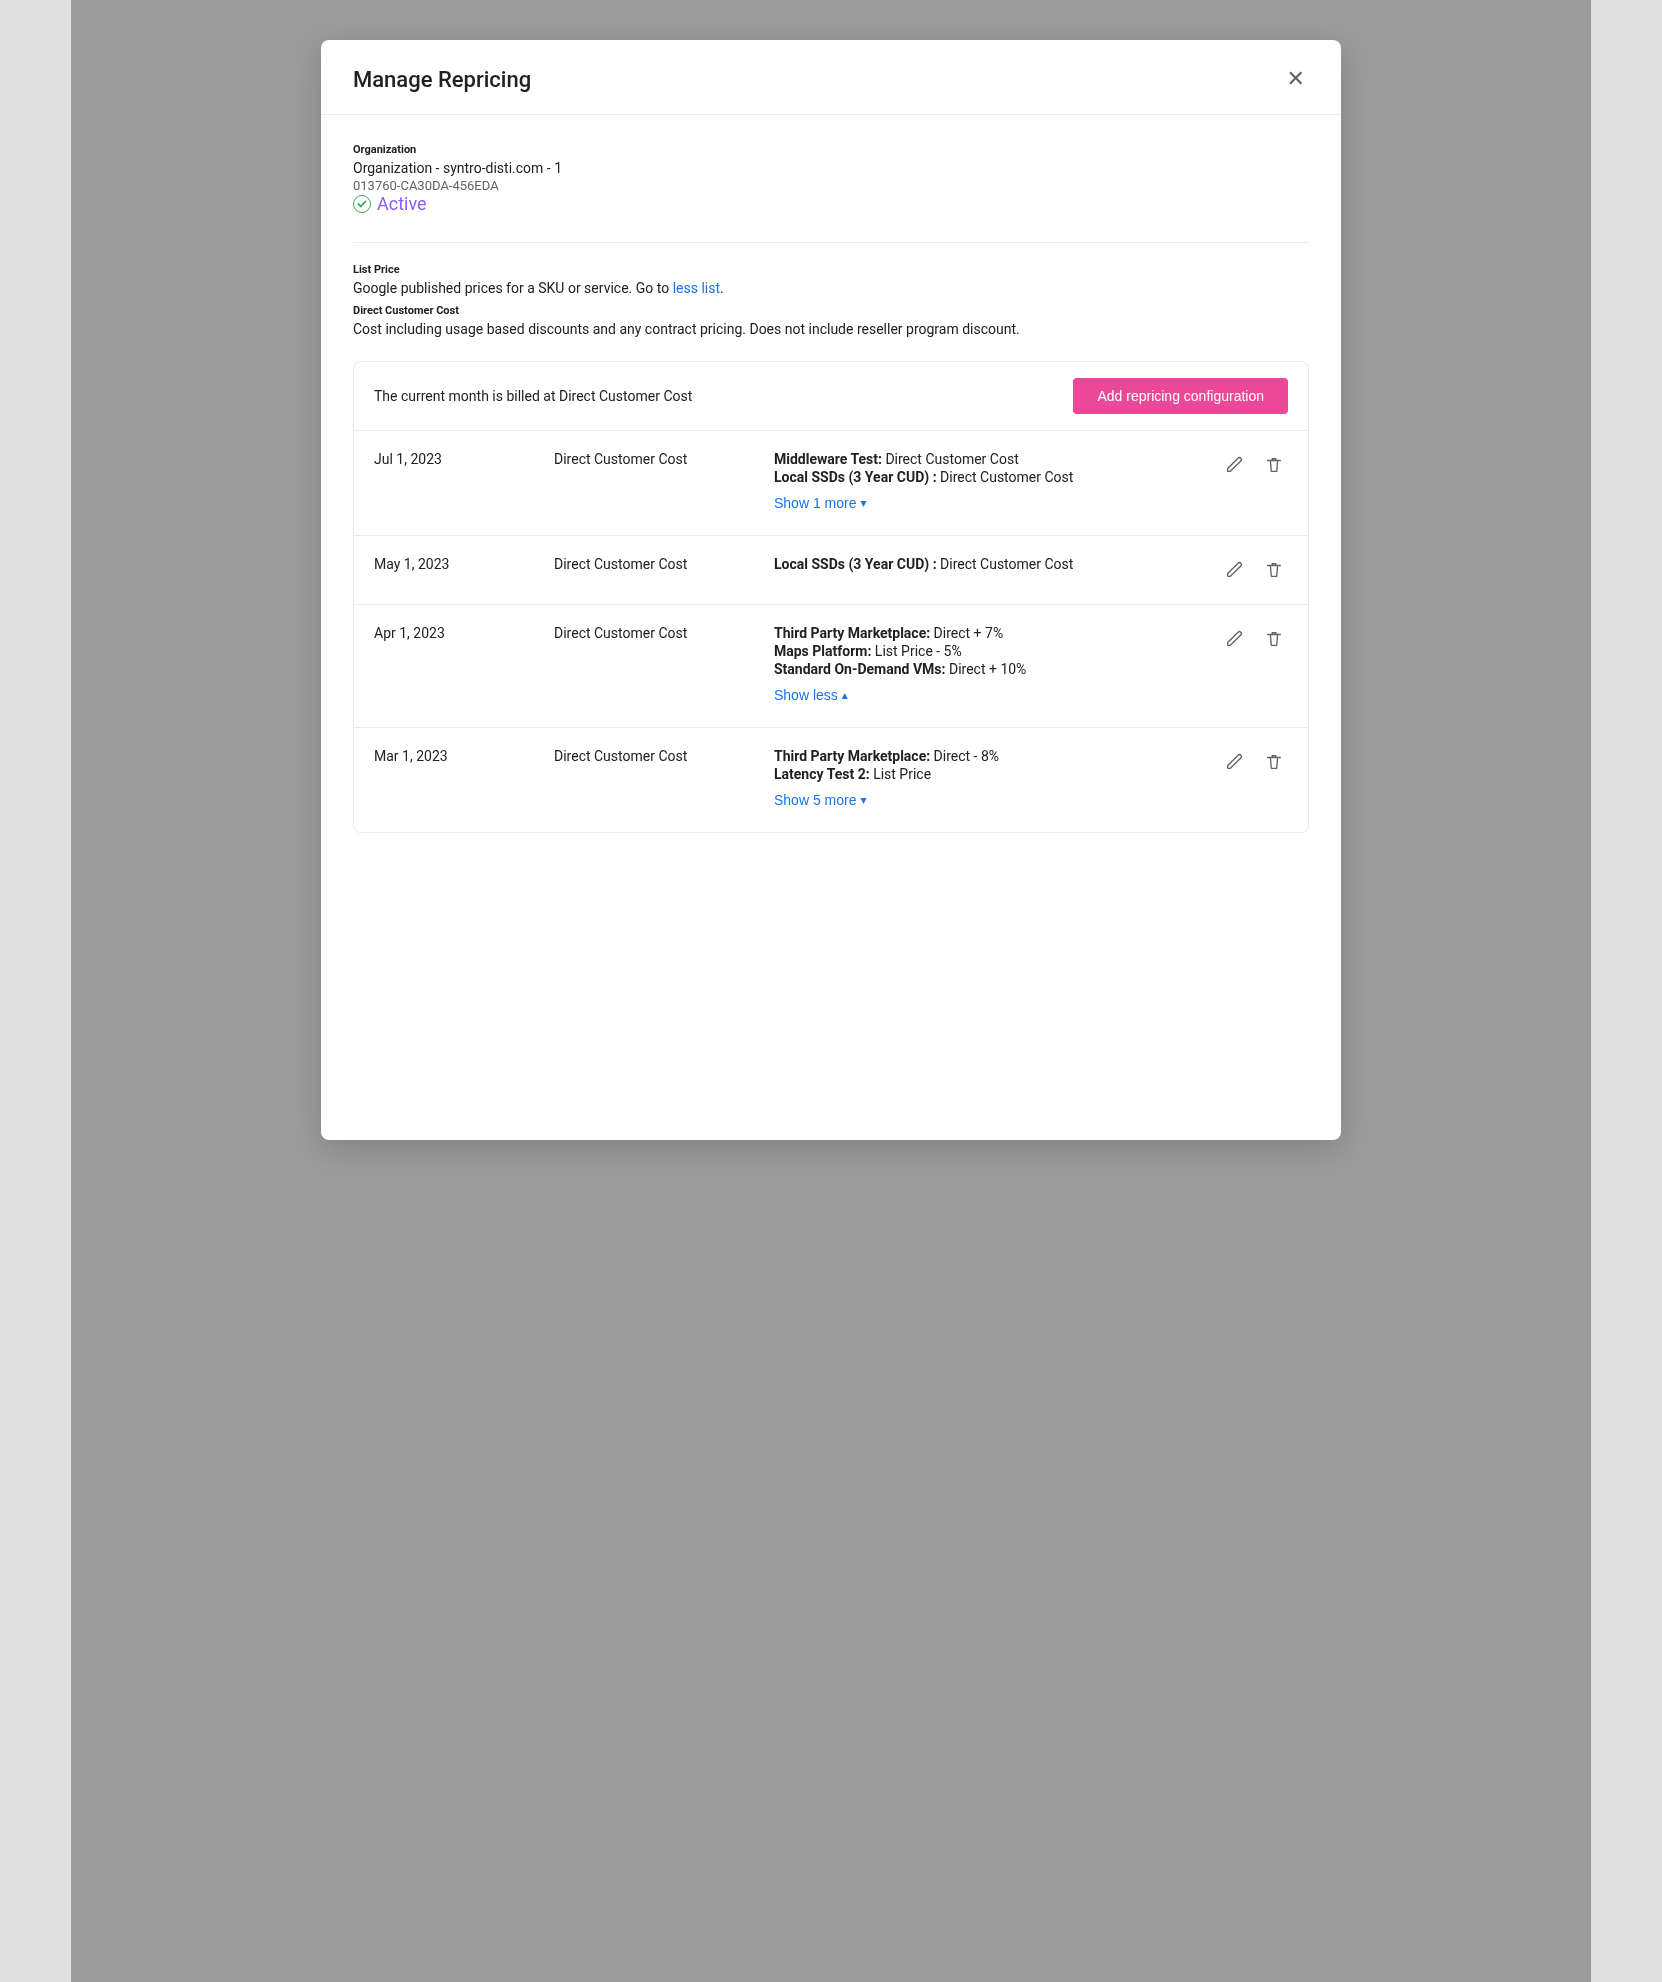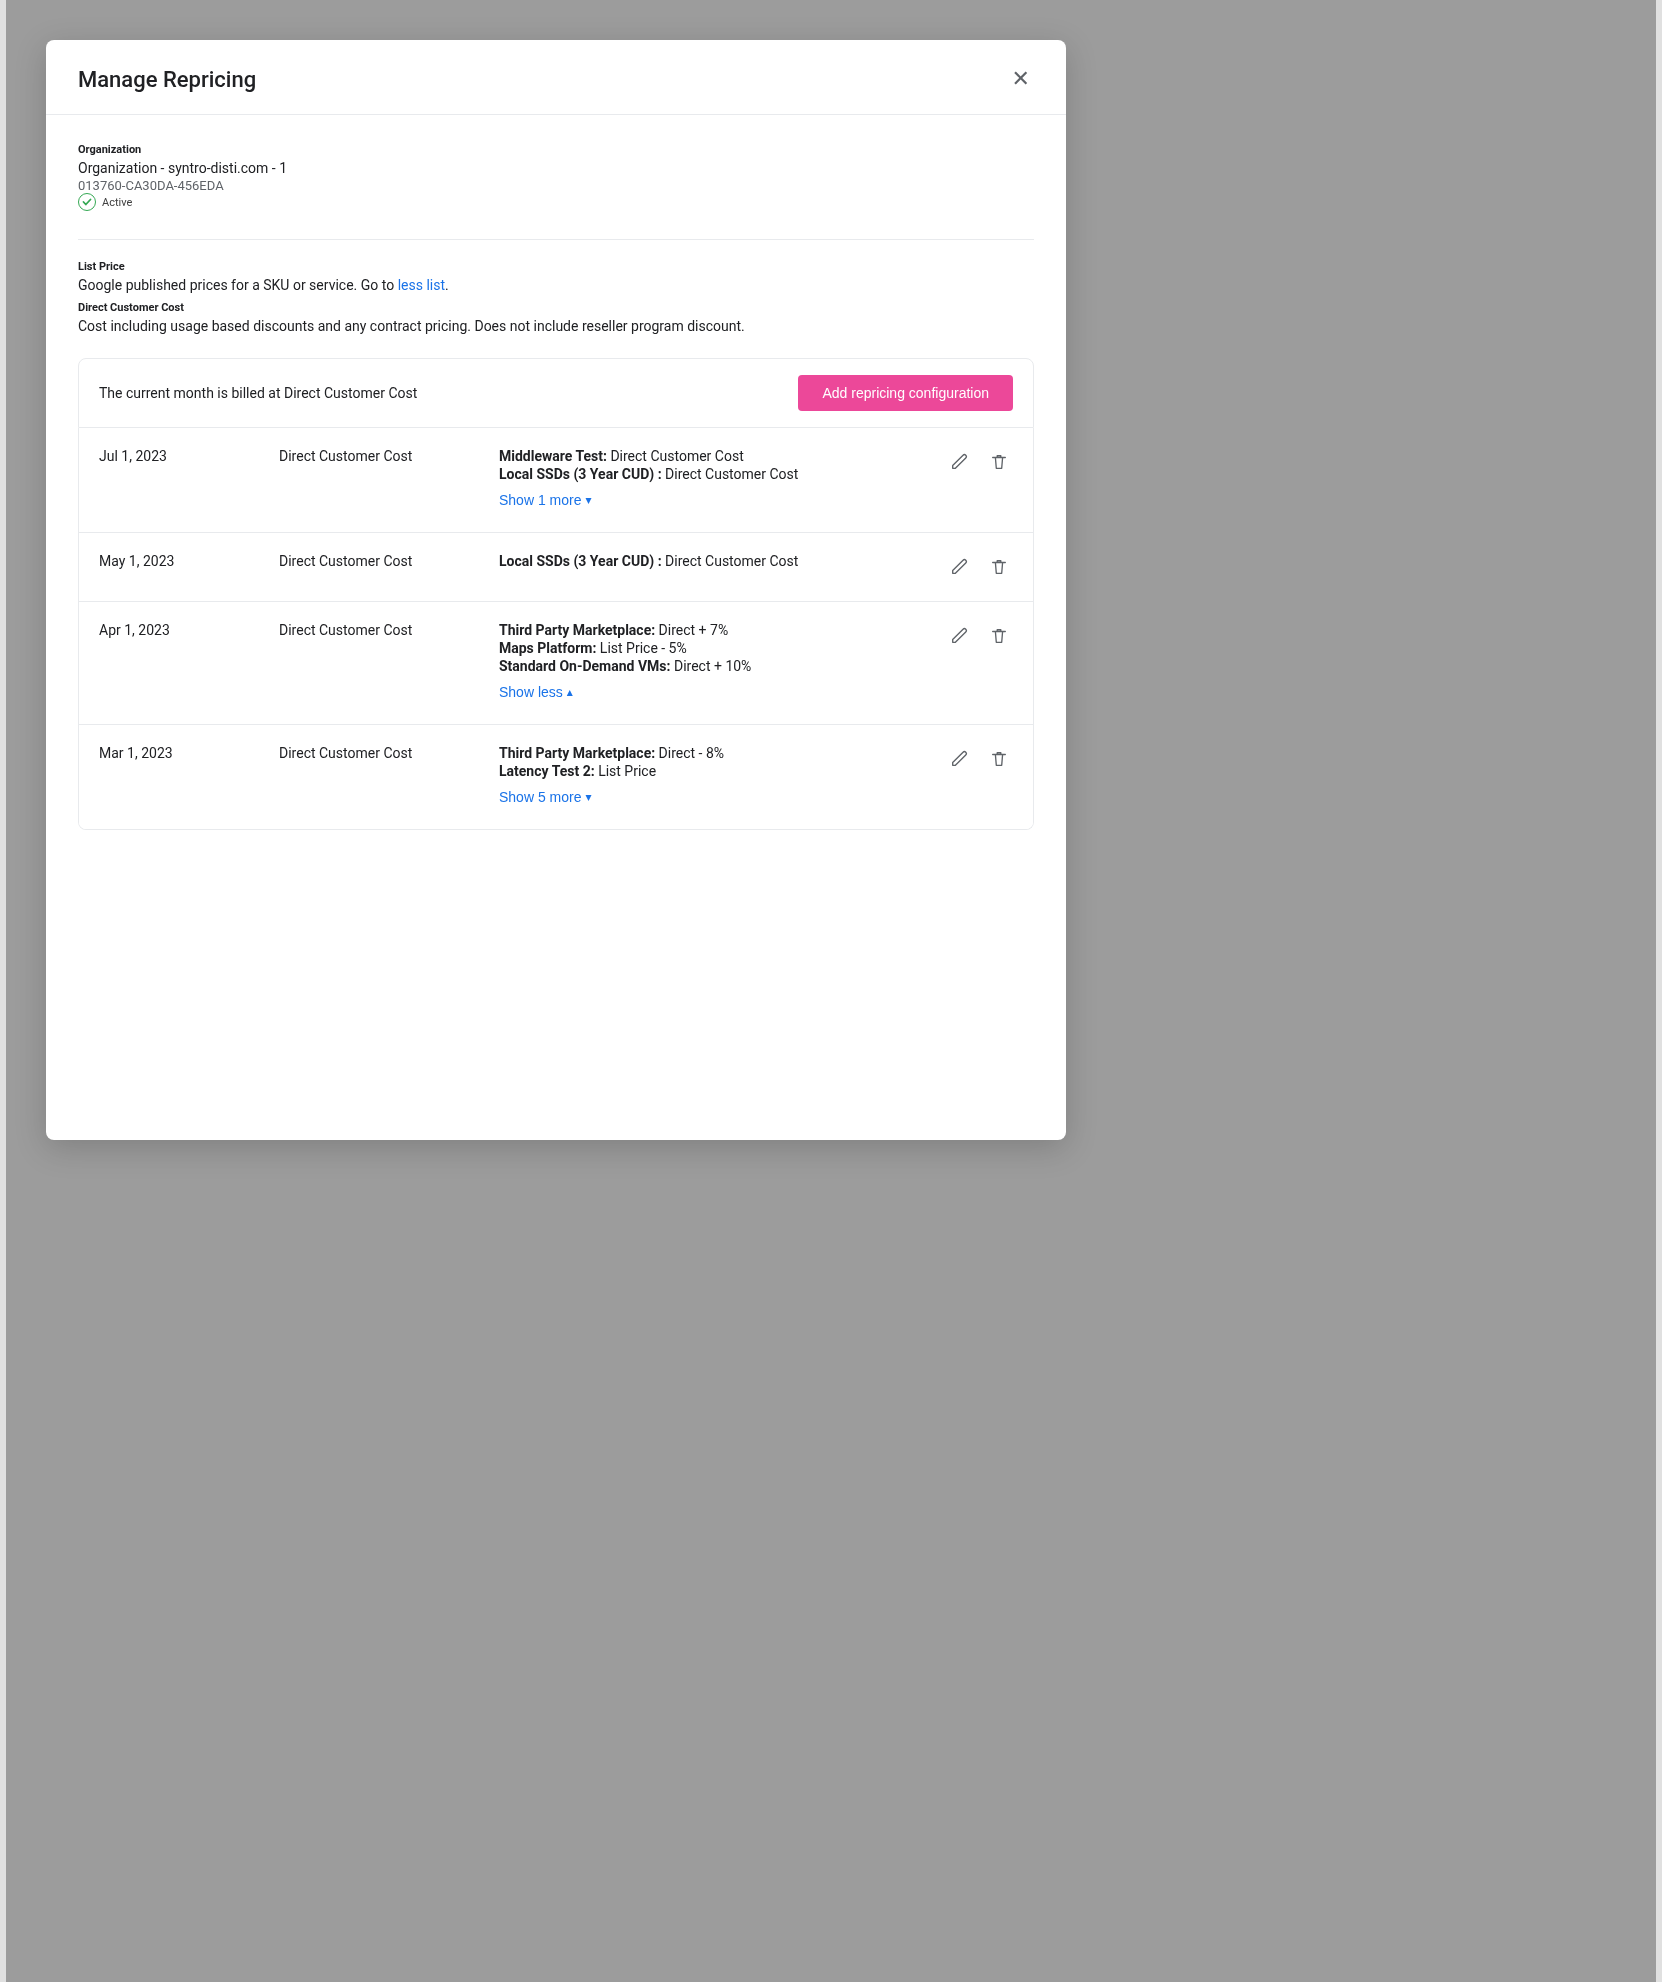--- a/index.html
+++ b/index.html
@@ -9,23 +9,24 @@
       font-family: 'Google Sans', Roboto, Arial, sans-serif;
       font-size: 14px;
       color: #202124;
       display: flex;
       justify-content: center;
       align-items: flex-start;
       min-height: 100vh;
     }
 
     .modal-backdrop {
-      width: 1650px;
+      width: 1520px;
       min-height: 1982px;
       display: flex;
+      justify-content: center;
       align-items: flex-start;
       padding: 40px;
       background: rgba(0,0,0,0.3);
     }
 
     .modal {
       background: #fff;
       border-radius: 8px;
       width: 1020px;
       min-height: 1100px;
@@ -86,22 +87,22 @@
 
     .org-id {
       font-size: 13px;
       color: #5f6368;
     }
 
     .active-badge {
       display: flex;
       align-items: center;
       gap: 6px;
-      font-size: 11px;
-      color: #404040;
+      font-size: 18px;
+      color: #8b5cf6;
     }
 
     .active-icon {
       width: 18px;
       height: 18px;
       display: inline-flex;
       align-items: center;
       justify-content: center;
     }
 

